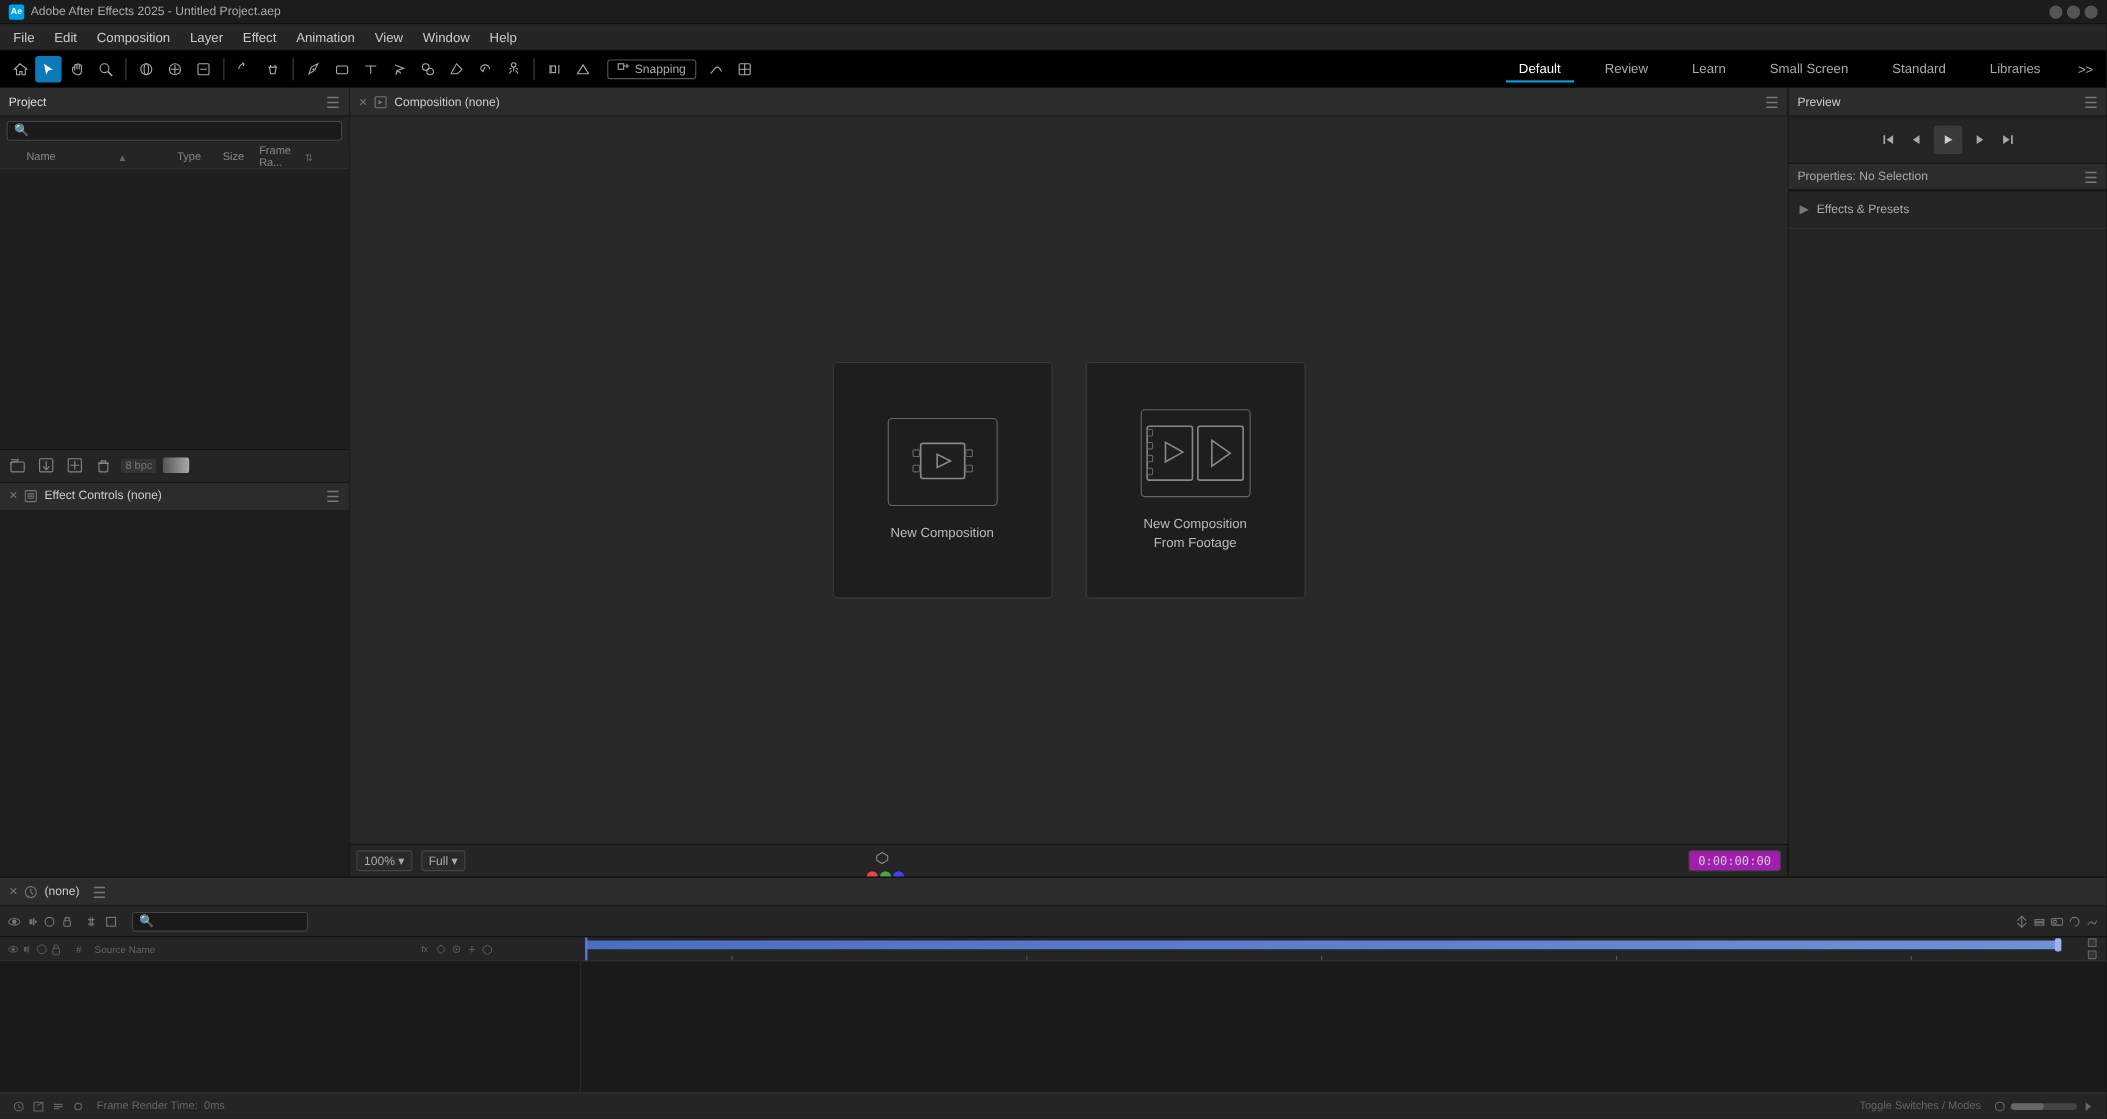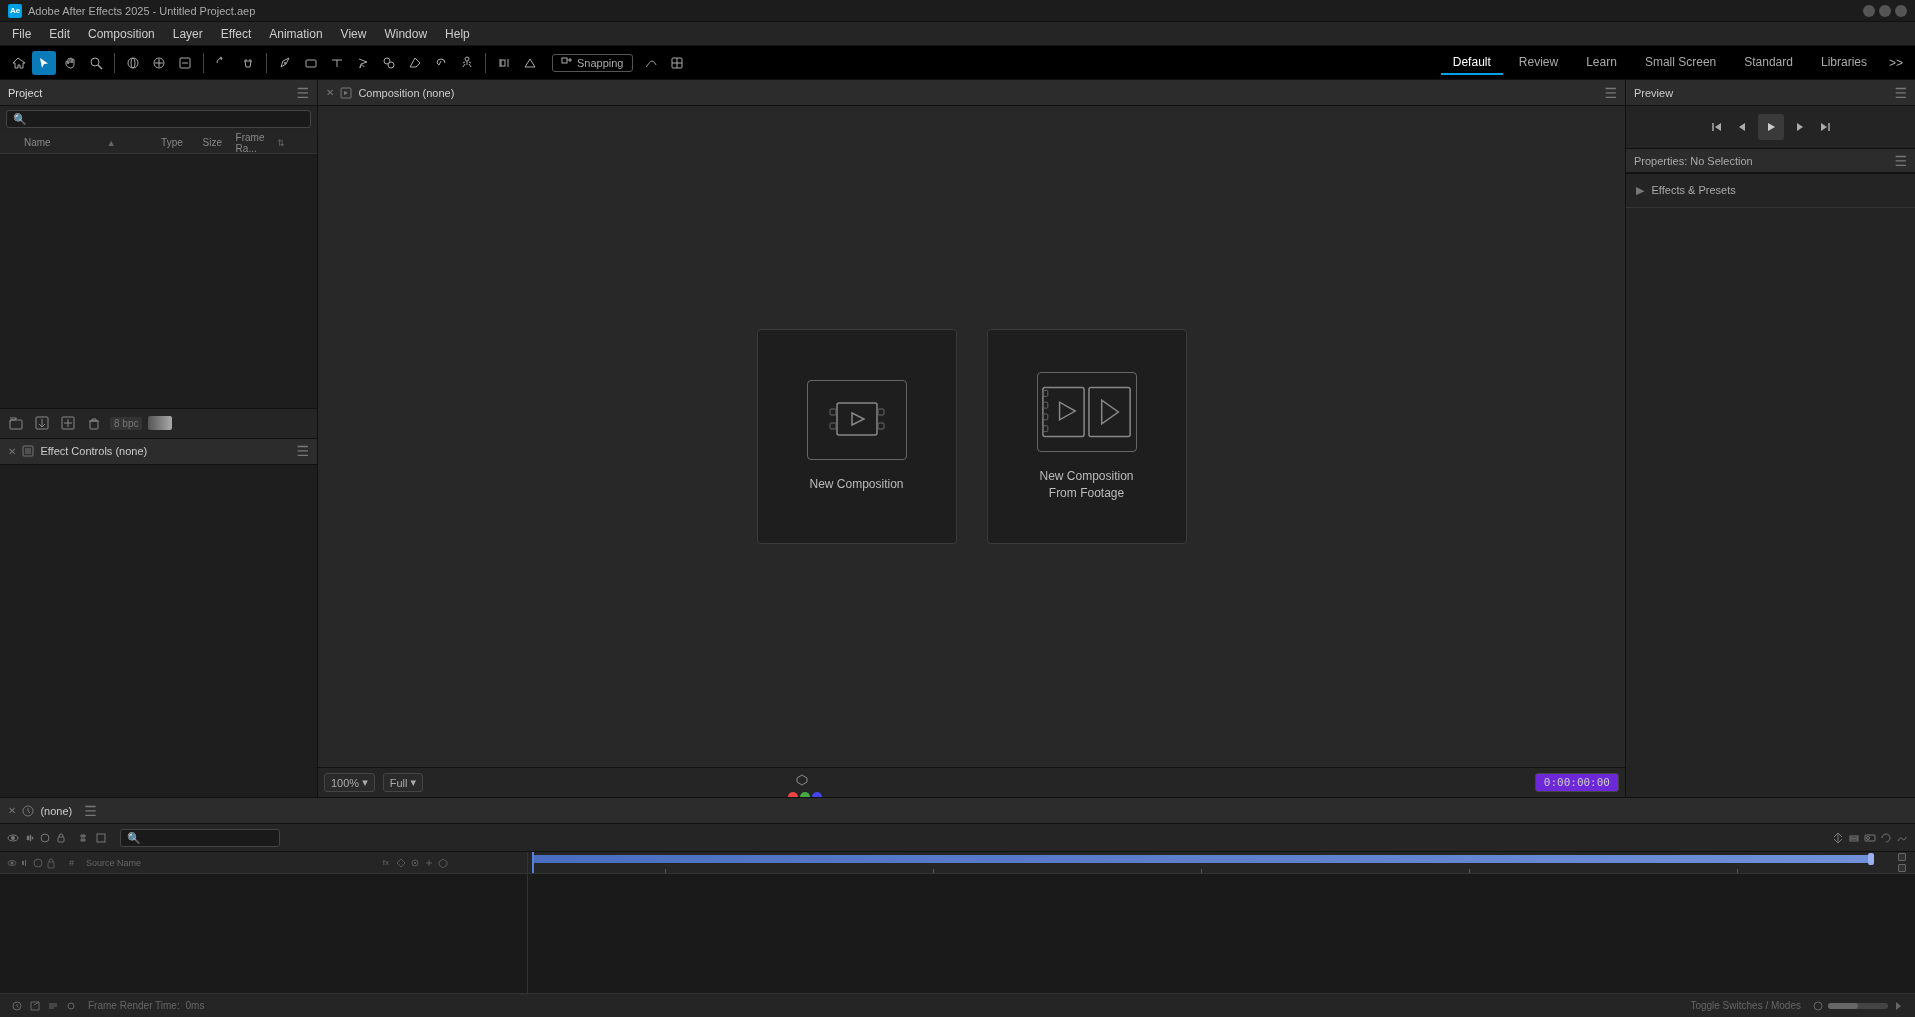--- a/index.html
+++ b/index.html
@@ -110,21 +110,21 @@
       border-radius: 3px;
       cursor: pointer;
       color: #aaa;
       font-size: 11px;
       margin-left: 8px;
     }
     .workspace-tabs {
       display: flex;
       align-items: center;
       margin-left: auto;
-      gap: 4px;
+      gap: 16px;
     }
     .ws-tab {
       padding: 4px 12px;
       font-size: 12px;
       color: #aaa;
       cursor: pointer;
       border-bottom: 2px solid transparent;
     }
     .ws-tab.active {
       color: #fff;
@@ -483,21 +483,21 @@
       border-radius: 3px;
       cursor: pointer;
       color: #aaa;
       font-size: 11px;
       background: #2a2a2a;
     }
 
     .timecode {
       font-size: 11px;
       color: #ccc;
-      background: #6d28d9;
+      background: #a21caf;
       border: 1px solid #444;
       border-radius: 3px;
       padding: 2px 8px;
       font-family: monospace;
     }
   </style>
 </head>
 <body>
 
 <div id="title-bar">

